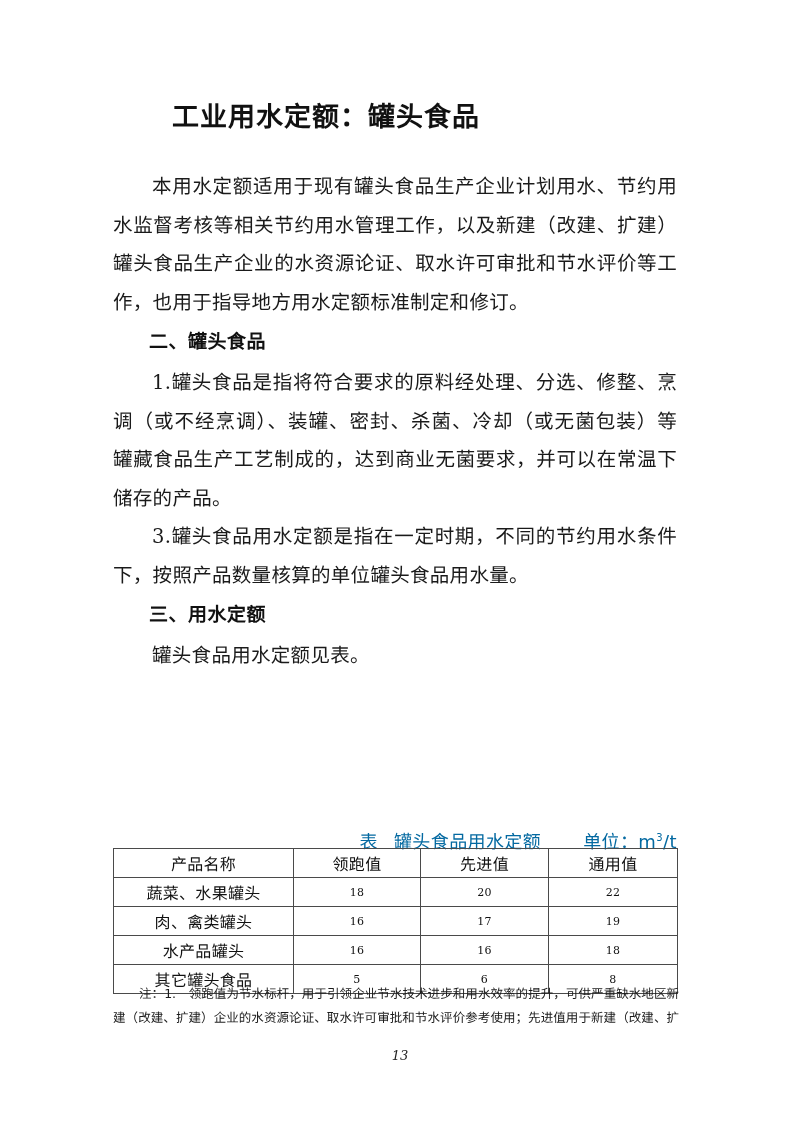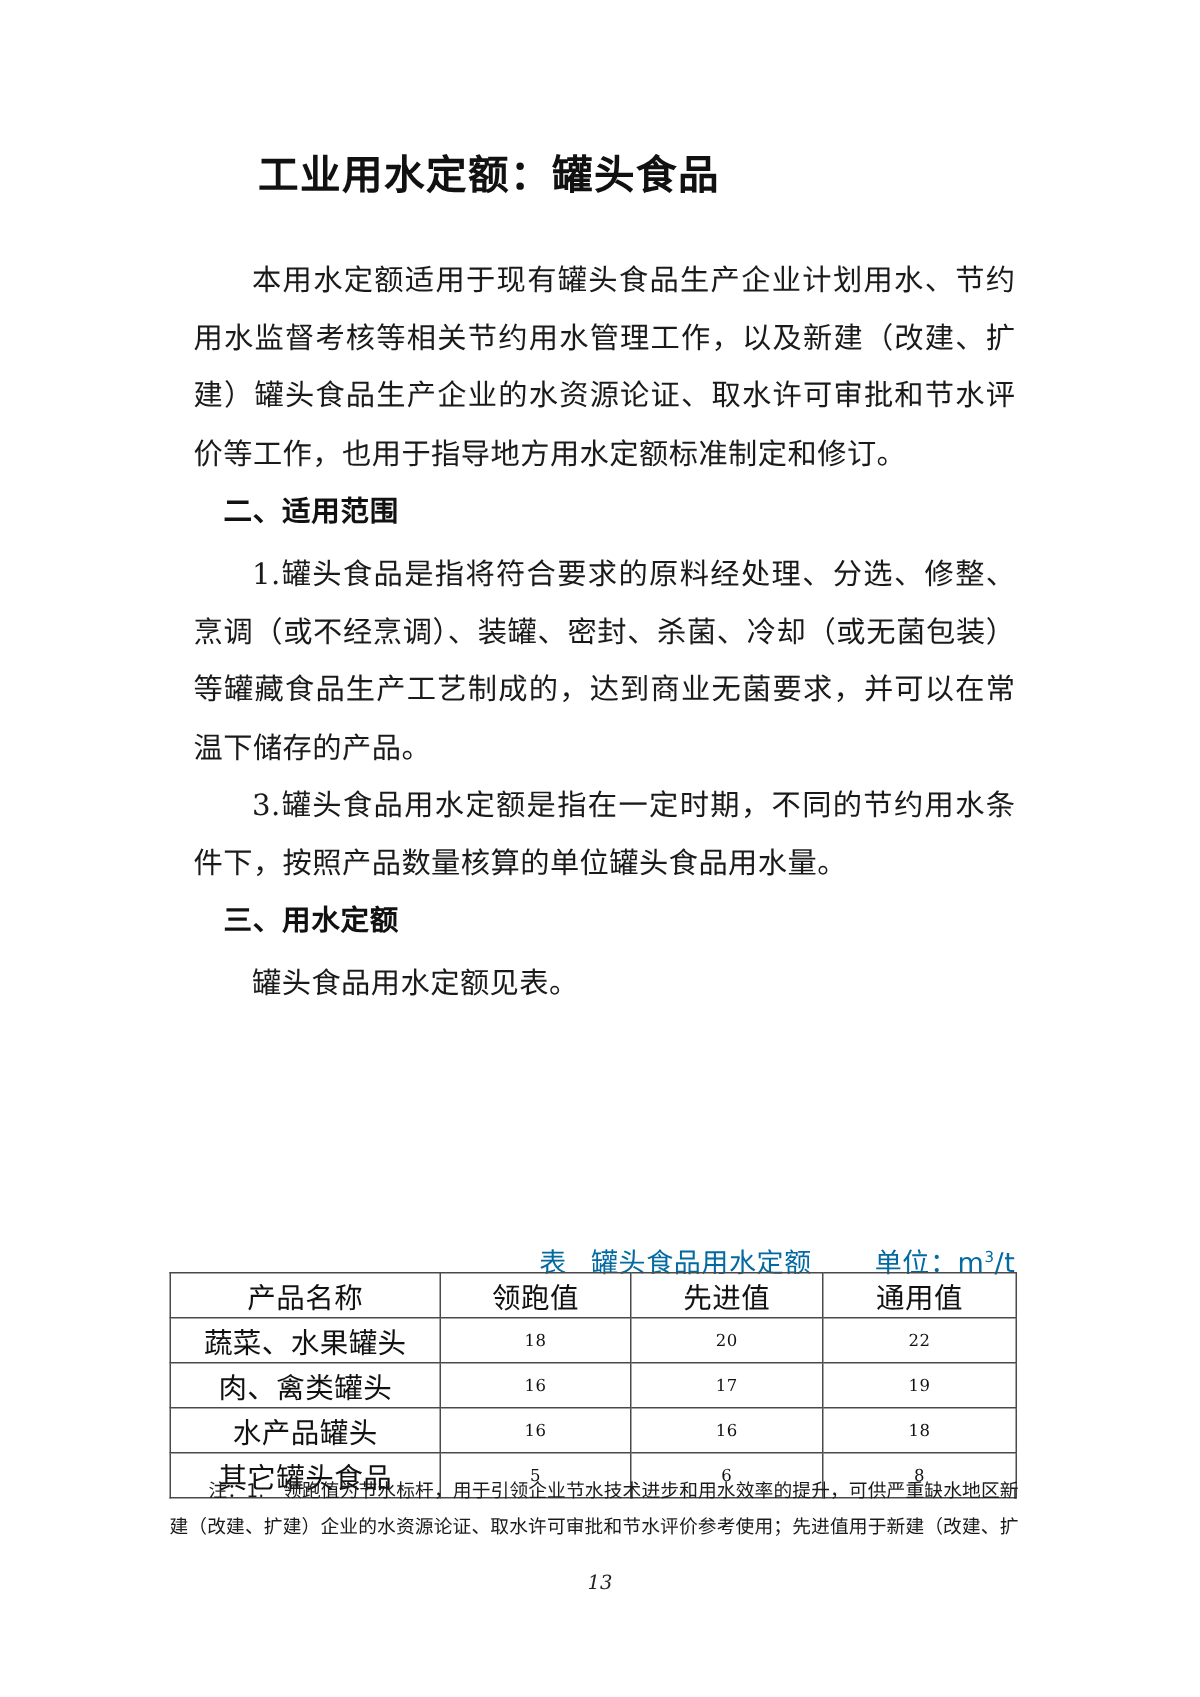--- a/index.html
+++ b/index.html
@@ -54,21 +54,21 @@
     padding-left: 36px;
     line-height: 38px;
     letter-spacing: 0.5px;
   }
 
   .para {
     font-family: "DejaVu Serif", "Liberation Serif", serif;
     font-size: 19.5px;
     line-height: 38.5px;
     color: #1a1a1a;
-    margin: 0 0 0 16px;
+    margin: 0 0 0 0;
     text-align: justify;
     text-justify: inter-ideograph;
     text-indent: 39px;
     letter-spacing: 0.3px;
   }
 
   
   .table-caption {
     position: absolute;
     top: 806px;
@@ -98,21 +98,21 @@
     width: 564px;
     border-collapse: collapse;
     table-layout: fixed;
   }
   .quota-table td {
     border: 1px solid #4a4a4a;
     height: 26px;
     text-align: center;
     vertical-align: middle;
     font-family: "DejaVu Serif", "Liberation Serif", serif;
-    font-size: 19px;
+    font-size: 16px;
     color: #111111;
     padding: 1px 2px;
     letter-spacing: 0.3px;
   }
   .quota-table td.num {
     font-family: "DejaVu Serif", "Liberation Serif", serif;
     font-size: 11px;
   }
   .quota-table col.c0 { width: 180px; }
   .quota-table col.c1 { width: 127px; }
@@ -154,21 +154,21 @@
 <body>
 
 <div class="page">
 
   <div class="doc-title">工业用水定额：罐头食品</div>
 
   <div class="content">
 
     <p class="para">本用水定额适用于现有罐头食品生产企业计划用水、节约用水监督考核等相关节约用水管理工作，以及新建（改建、扩建）罐头食品生产企业的水资源论证、取水许可审批和节水评价等工作，也用于指导地方用水定额标准制定和修订。</p>
 
-    <div class="sec-heading">二、适用范围</div>
+    <div class="sec-heading">二、罐头食品</div>
     <p class="para">1.罐头食品是指将符合要求的原料经处理、分选、修整、烹调（或不经烹调）、装罐、密封、杀菌、冷却（或无菌包装）等罐藏食品生产工艺制成的，达到商业无菌要求，并可以在常温下储存的产品。</p>
     <p class="para">3.罐头食品用水定额是指在一定时期，不同的节约用水条件下，按照产品数量核算的单位罐头食品用水量。</p>
 
     <div class="sec-heading">三、用水定额</div>
     <p class="para">罐头食品用水定额见表。</p>
   </div>
 
   <div class="table-caption">
     <span>表</span><span class="cap-gap"></span><span>罐头食品用水定额</span><span class="unit-gap"></span><span>单位：</span><span class="mono-unit">m</span><sup>3</sup><span class="mono-unit">/t</span>
   </div>

